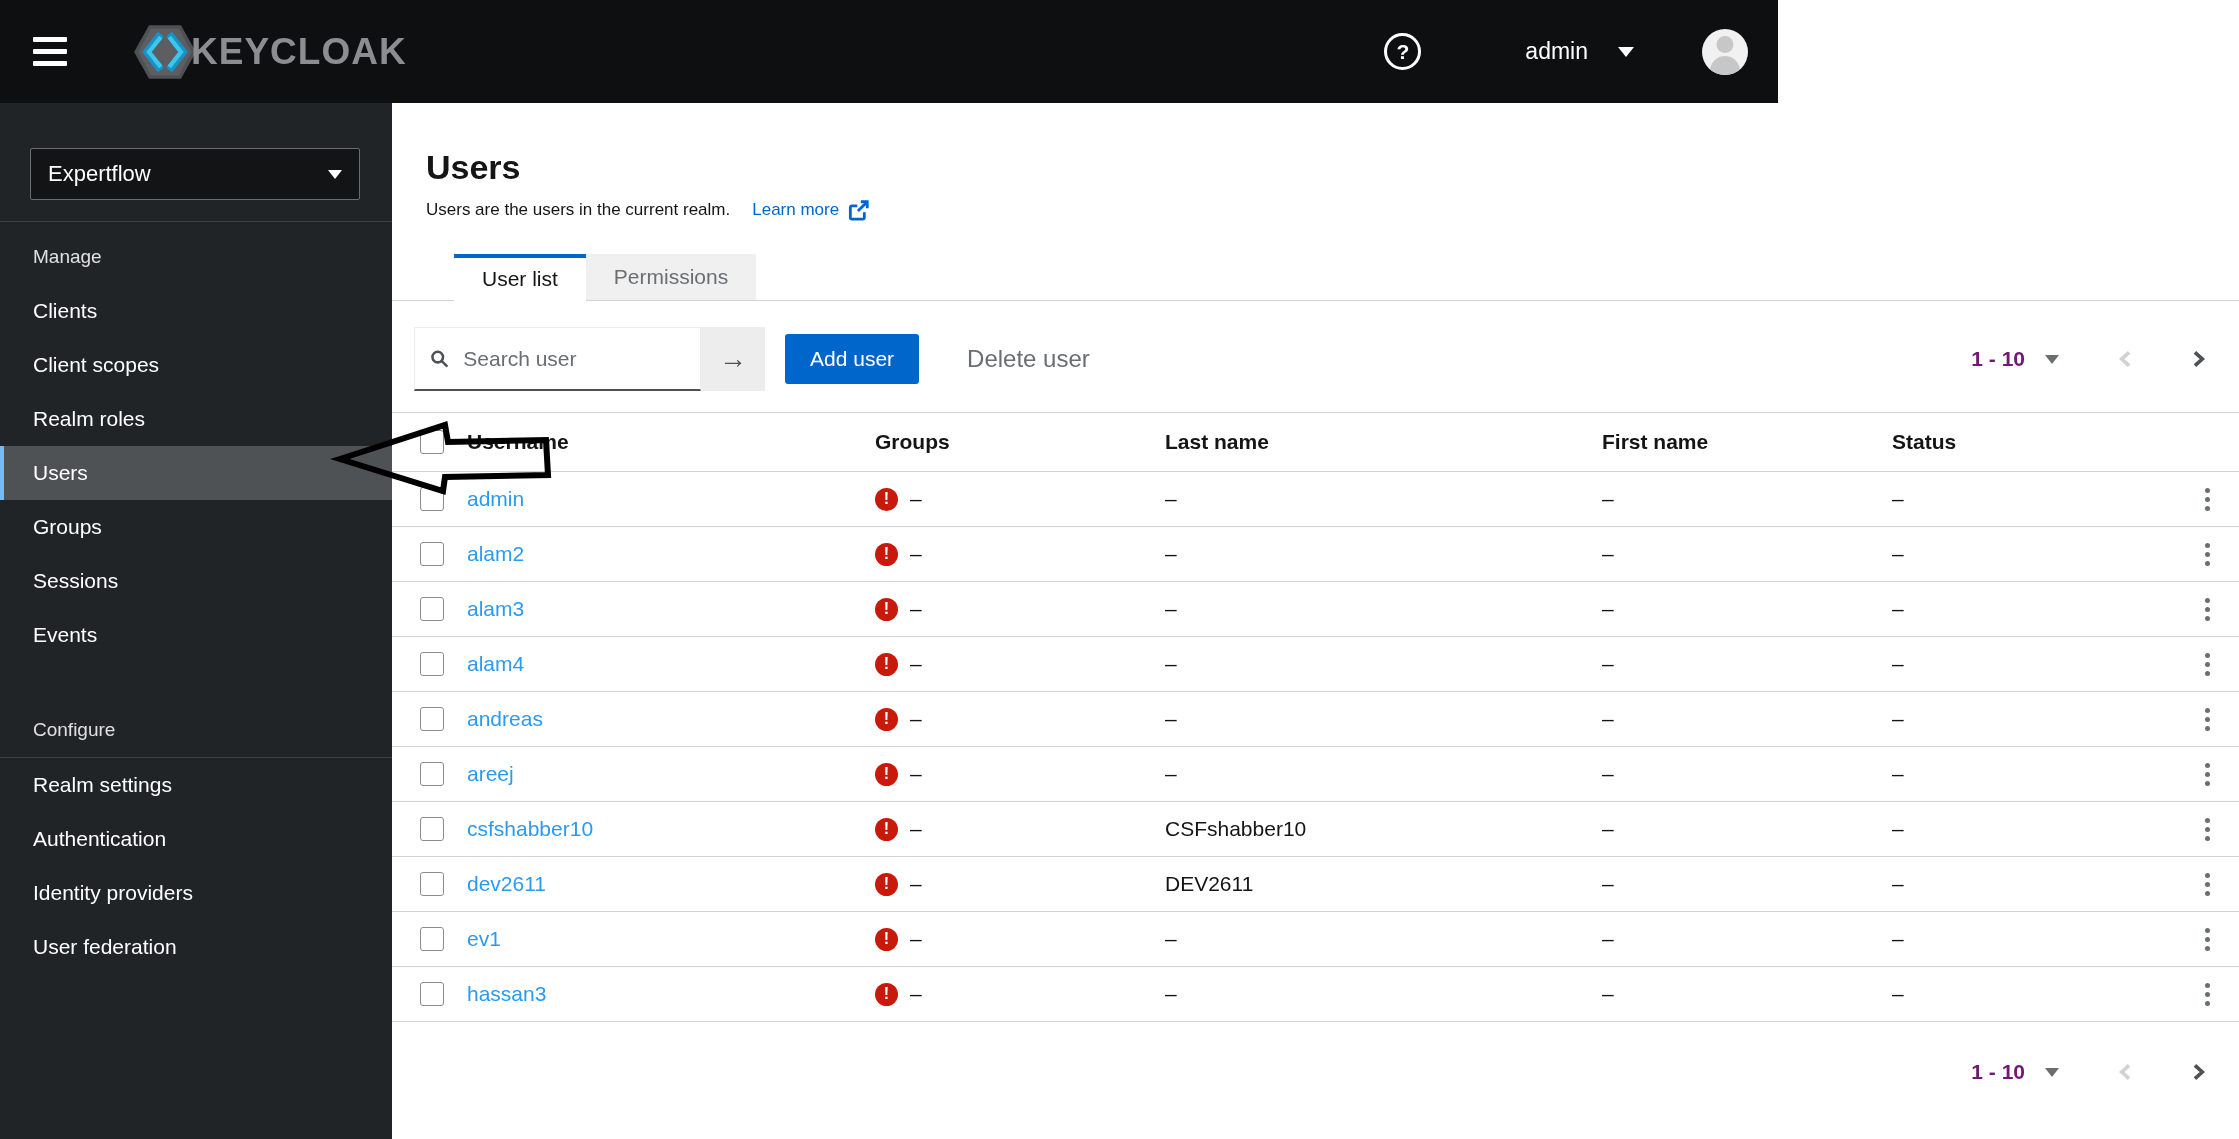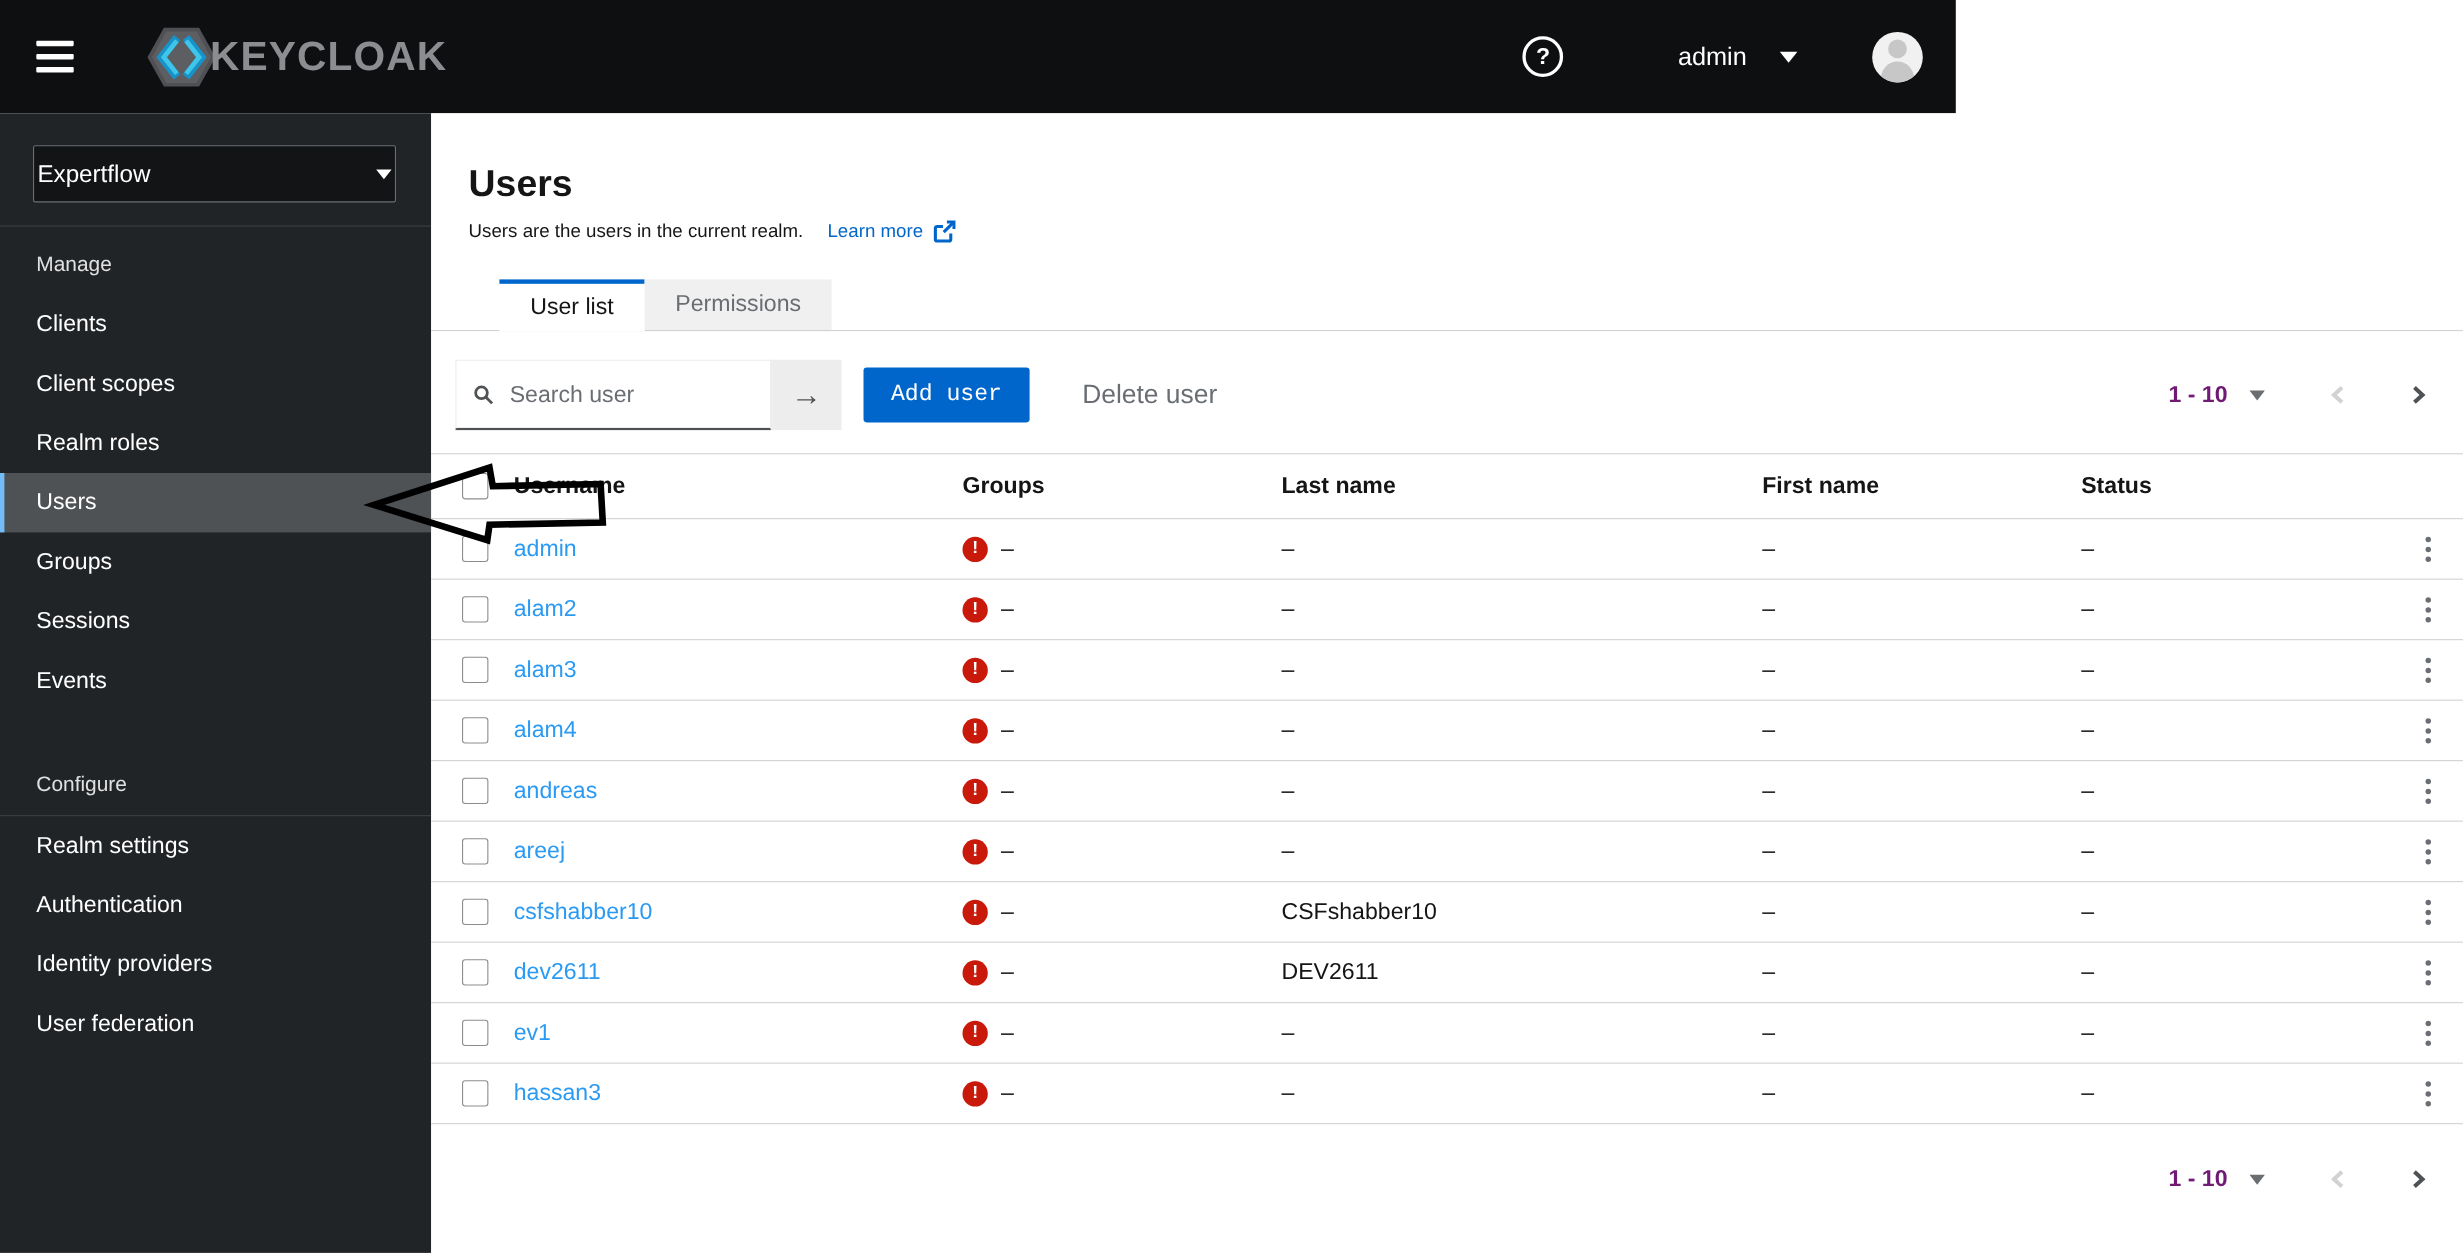--- a/index.html
+++ b/index.html
@@ -27,23 +27,23 @@
   .caret-down { width:0; height:0; border-left:8px solid transparent; border-right:8px solid transparent;
     border-top:10px solid currentColor; display:inline-block; }
   .avatar { width:46px; height:46px; border-radius:50%; background:#f1f1f1; margin-left:62px;
     position:relative; overflow:hidden; }
   .avatar .av-head { position:absolute; top:7px; left:50%; transform:translateX(-50%);
     width:17px; height:17px; border-radius:50%; background:#c7c7c7; }
   .avatar .av-body { position:absolute; top:27px; left:50%; transform:translateX(-50%);
     width:30px; height:20px; border-radius:15px 15px 0 0; background:#c7c7c7; }
   
   .sidebar { position:absolute; left:0; top:103px; width:392px; bottom:0; background:#212427; }
-  .realm-select { margin:29px 0 0 30px; width:330px; height:52px; background:#121416;
+  .realm-select { margin:45px 0 0 30px; width:330px; height:52px; background:#121416;
     border:1px solid #6a6e73; border-radius:2px; display:flex; align-items:center;
-    justify-content:space-between; padding:0 3px; color:#fff; font-size:22px; cursor:pointer;
+    justify-content:space-between; padding:0 17px; color:#fff; font-size:22px; cursor:pointer;
     font-family:inherit; }
   .realm-select .caret-down { border-left-width:7px; border-right-width:7px; border-top-width:9px; }
   .sidebar-divider { border:none; border-top:1px solid #3c3f42; margin:21px 0 0 0; }
   .nav-group-label { margin:0; padding:22px 0 14px 33px; font-size:19px; font-weight:400;
     line-height:26px; color:#e0e0e0; }
   .nav-group-label.configure { padding:55px 0 0 33px; }
   .sidebar-divider.below { margin-top:14px; }
   .nav-list { list-style:none; margin:0; padding:0; }
   .nav-item { height:54px; display:flex; align-items:center; padding-left:33px;
     color:#fff; font-size:21px; cursor:pointer; }
@@ -64,21 +64,21 @@
   .toolbar { display:flex; align-items:center; margin-top:33px; height:50px; padding:0 30px 0 22px; }
   .search-group { display:flex; height:64px; }
   .search-box { width:287px; display:flex; align-items:center; gap:12px; background:#fff;
     border:1px solid #ededed; border-bottom:2px solid #4f5255; padding:0 10px 0 15px; }
   .search-box input { border:none; outline:none; width:100%; font-size:21px; color:#151515;
     font-family:inherit; background:transparent; }
   .search-box input::placeholder { color:#6a6e73; }
   .search-submit { width:64px; background:#ededed; border:none; font-size:28px; color:#4f5255;
     cursor:pointer; font-family:inherit; line-height:1; }
   .btn-primary { margin-left:20px; height:50px; padding:0 25px; background:#0066cc; color:#fff;
-    border:none; border-radius:3px; font-size:21px; cursor:pointer; font-family:Liberation Mono, monospace; }
+    border:none; border-radius:3px; font-size:21px; cursor:pointer; font-family:Liberation Sans, sans-serif; }
   .btn-link { margin-left:42px; background:none; border:none; color:#6a6e73; font-size:24px;
     cursor:pointer; font-family:inherit;text-align:center; }
   
   .pagination { margin-left:auto; display:flex; align-items:center; gap:50px; }
   .page-range { display:flex; align-items:center; gap:20px; background:none; border:none;
     cursor:pointer; font-family:inherit; }
   .page-range .range-text { font-size:21px; font-weight:700; color:#701a75; }
   .page-range .caret-down { border-left-width:7px; border-right-width:7px; border-top-width:9px; color:#6a6e73; }
   .page-nav { background:none; border:none; padding:0; cursor:pointer; display:flex; align-items:center; }
   .page-nav svg { display:block; }

